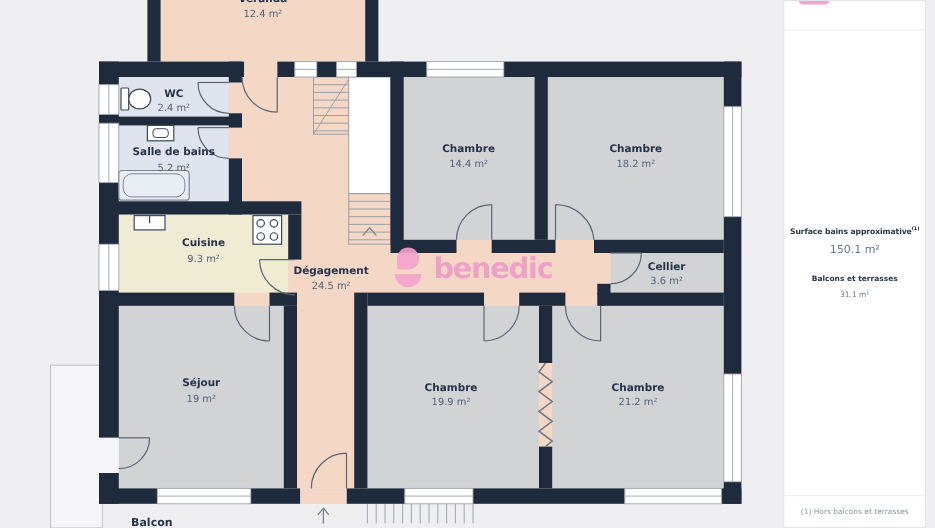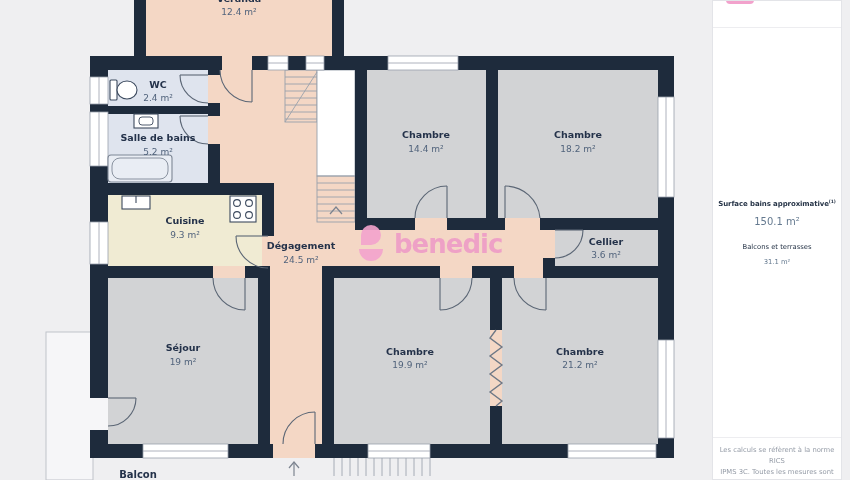--- a/index.html
+++ b/index.html
@@ -18,21 +18,21 @@
   .sidebar{
     position:absolute;left:712px;top:0;width:130px;height:480px;box-sizing:border-box;
     background:#ffffff;border:1px solid #e3e4e8;display:flex;flex-direction:column;
   }
   .sb-top{height:26px;border-bottom:1px solid #ededf0;position:relative;overflow:hidden;flex:none;}
   .sb-logo-stub{position:absolute;left:13px;top:-7px;width:28px;height:10px;border-radius:4px;background:#f2a2cc;}
   .sb-stats{flex:1;display:flex;flex-direction:column;align-items:center;justify-content:center;text-align:center;padding:0 5px;}
   .sb-title{font-weight:bold;font-size:7px;color:#273548;letter-spacing:-.1px;}
   .sb-title sup{font-size:4.5px;}
   .sb-value{font-size:10px;color:#64798f;margin-top:7px;}
-  .sb-subtitle{font-weight:normal;font-size:6.8px;color:#273548;margin-top:16px;}
+  .sb-subtitle{font-weight:bold;font-size:6.8px;color:#273548;margin-top:16px;}
   .sb-value2{font-size:6.8px;color:#64798f;margin-top:7px;}
   .sb-foot1{flex:none;border-top:1px solid #ededf0;padding:10px 6px;font-size:6.8px;color:#8d95a1;text-align:center;}
   .sb-foot2{flex:none;border-top:1px solid #ededf0;padding:7px 5px 0;font-size:6.8px;line-height:1.65;color:#949ba6;text-align:center;overflow:hidden;height:34px;}
 </style>
 </head>
 <body>
 
 <div class="plan-wrap">
 <svg width="713" height="480" viewBox="0 0 713 480" xmlns="http://www.w3.org/2000/svg">
 
@@ -303,17 +303,14 @@
 <div class="sidebar">
   <div class="sb-top">
     <div class="sb-logo-stub"></div>
   </div>
   <div class="sb-stats">
     <div class="sb-title"><span>Surface bains approximative</span><sup>(1)</sup></div>
     <div class="sb-value">150.1 m²</div>
     <div class="sb-subtitle">Balcons et terrasses</div>
     <div class="sb-value2">31.1 m²</div>
   </div>
-  <div class="sb-foot2">
-    <span>Les calculs se réfèrent à la norme RICS</span><br>
-    <span>IPMS 3C. Toutes les mesures sont</span>
-  </div>
+  <div class="sb-foot1">(1) Hors balcons et terrasses</div>
 </div>
 
 </body></html>

